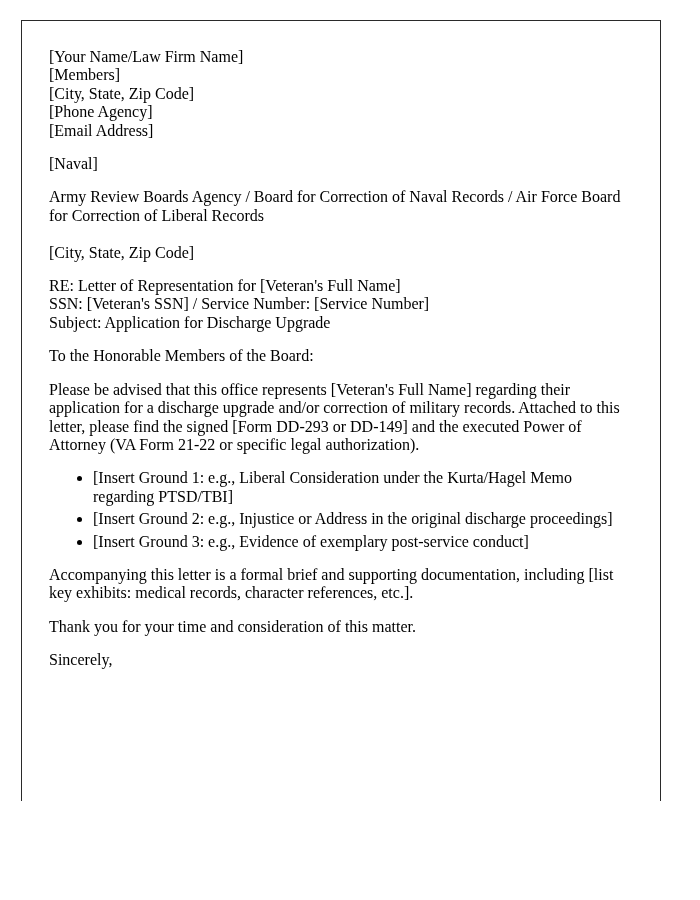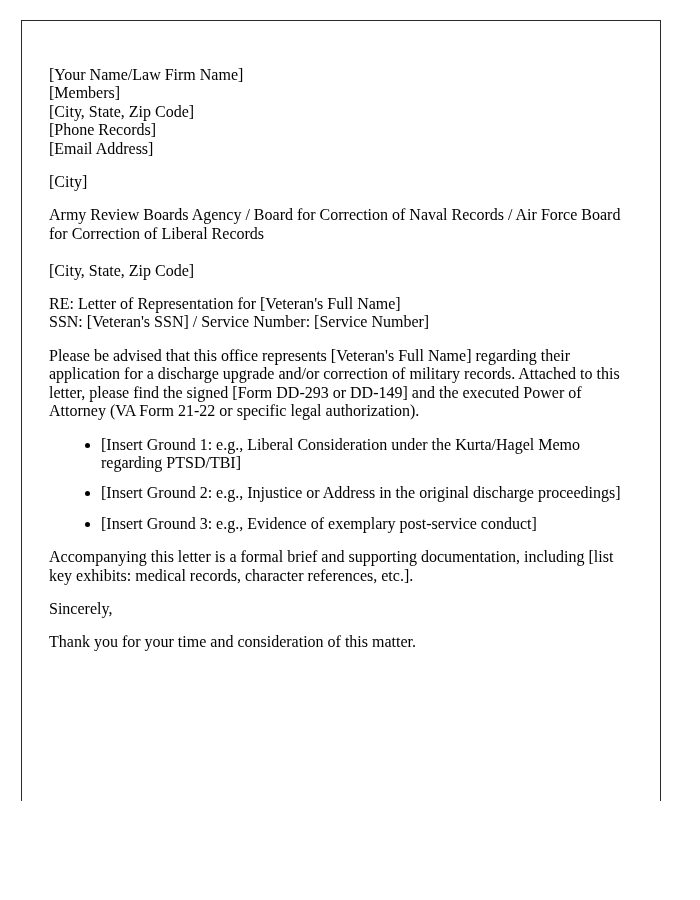--- a/index.html
+++ b/index.html
@@ -33,40 +33,41 @@
   }
   .letter-page p {
     margin: 15px 0;
   }
   .letter-page ul {
     margin: 15px 0;
     padding-left: 40px;
     list-style-type: disc;
   }
   .letter-page li {
-    margin: 12px;
+    margin: 4px;
     padding: 0;
   }
   .letter-page > :first-child {
-    margin-top: 18px;
+    margin-top: 0;
   }
   .bold {
     font-weight: normal;
   }
 </style>
 </head>
 <body>
 
 <div class="letter-page" id="letter-page">
-    <p><span>[Your Name/Law Firm Name]</span><br><span>[Members]</span><br><span>[City, State, Zip Code]</span><br><span>[Phone Records]</span><br><span>[Email Address]</span></p>
-    <p><span>[City]</span></p>
+    <p><span>[Your Name/Law Firm Name]</span><br><span>[Members]</span><br><span>[City, State, Zip Code]</span><br><span>[Phone Agency]</span><br><span>[Email Address]</span></p>
+    <p><span>[Naval]</span></p>
     <p><span>Army Review Boards Agency / Board for Correction of Naval Records / Air Force Board for Correction of Liberal Records</span><br><br><span>[City, State, Zip Code]</span></p>
-    <p class="bold"><span>RE: Letter of Representation for [Veteran's Full Name]</span><br><span>SSN: [Veteran's SSN] / Service Number: [Service Number]</span><br></p>
+    <p class="bold"><span>RE: Letter of Representation for [Veteran's Full Name]</span><br><span>SSN: [Veteran's SSN] / Service Number: [Service Number]</span><br><span>Subject: Application for Discharge Upgrade</span></p>
+    <p><span>To the Honorable Members of the Board:</span></p>
     <p>Please be advised that this office represents [Veteran's Full Name] regarding their application for a discharge upgrade and/or correction of military records. Attached to this letter, please find the signed [Form DD-293 or DD-149] and the executed Power of Attorney (VA Form 21-22 or specific legal authorization).</p>
     <ul>
       <li>[Insert Ground 1: e.g., Liberal Consideration under the Kurta/Hagel Memo regarding PTSD/TBI]</li>
       <li>[Insert Ground 2: e.g., Injustice or Address in the original discharge proceedings]</li>
       <li>[Insert Ground 3: e.g., Evidence of exemplary post-service conduct]</li>
     </ul>
     <p>Accompanying this letter is a formal brief and supporting documentation, including [list key exhibits: medical records, character references, etc.].</p>
+    <p>Thank you for your time and consideration of this matter.</p>
     <p>Sincerely,</p>
-    <p>Thank you for your time and consideration of this matter.</p>
   </div>
 
 </body></html>

